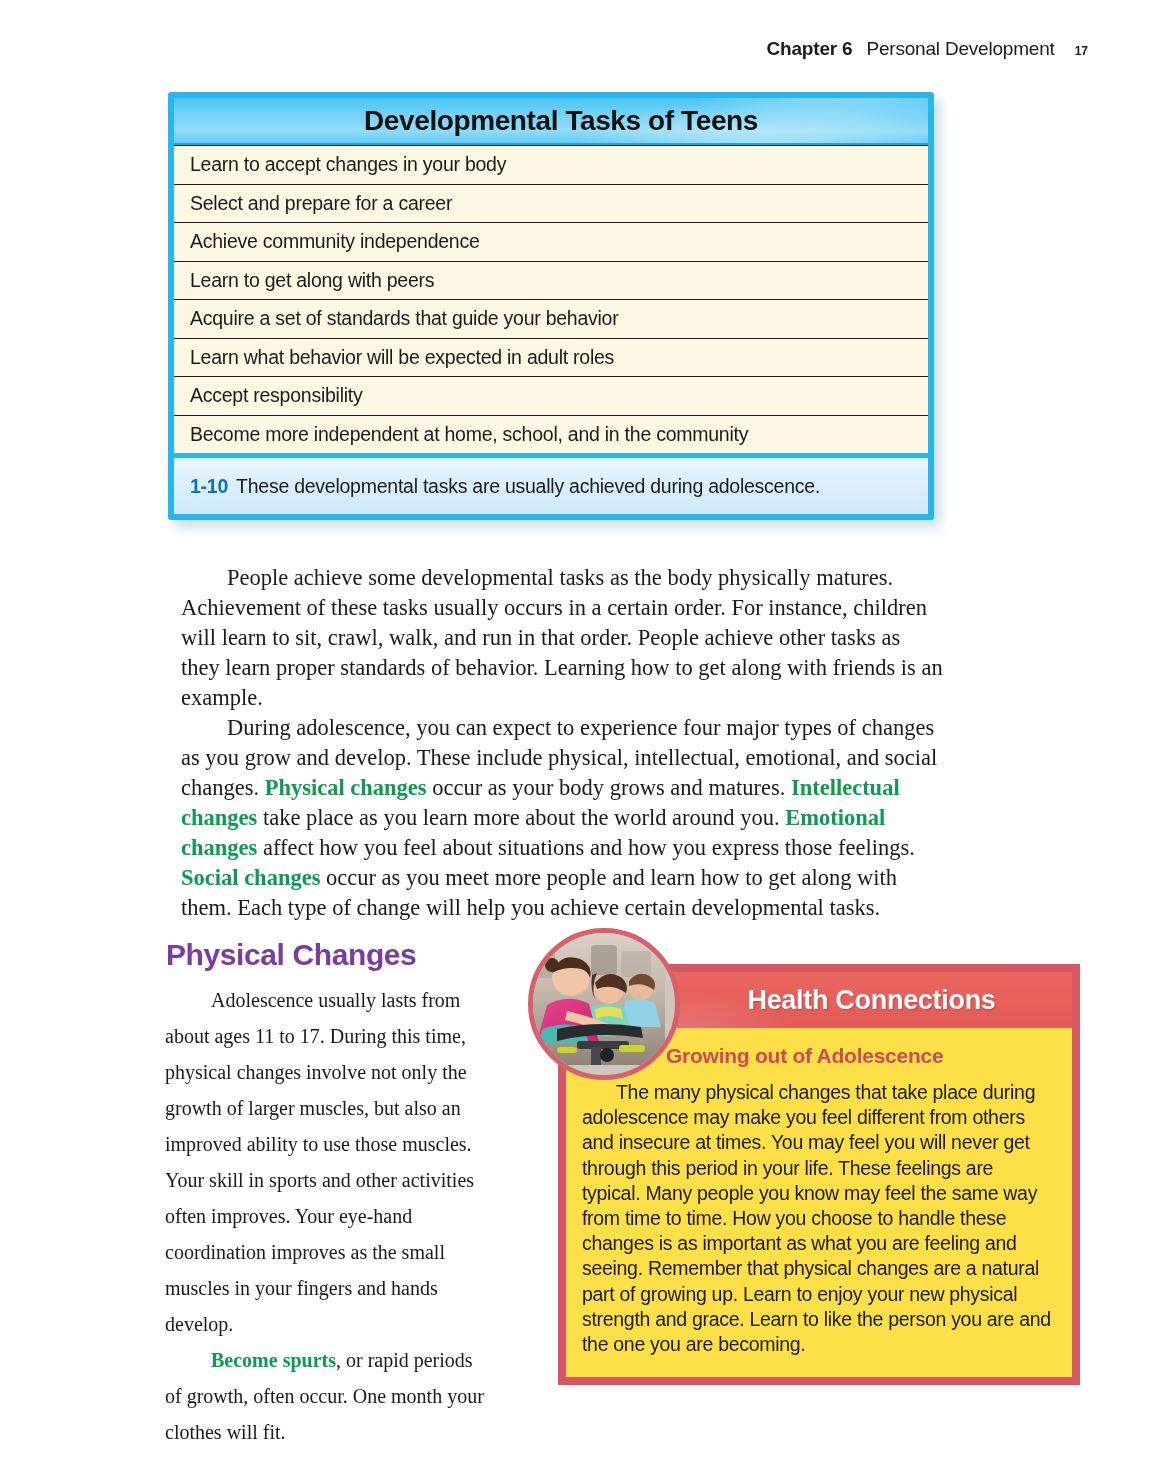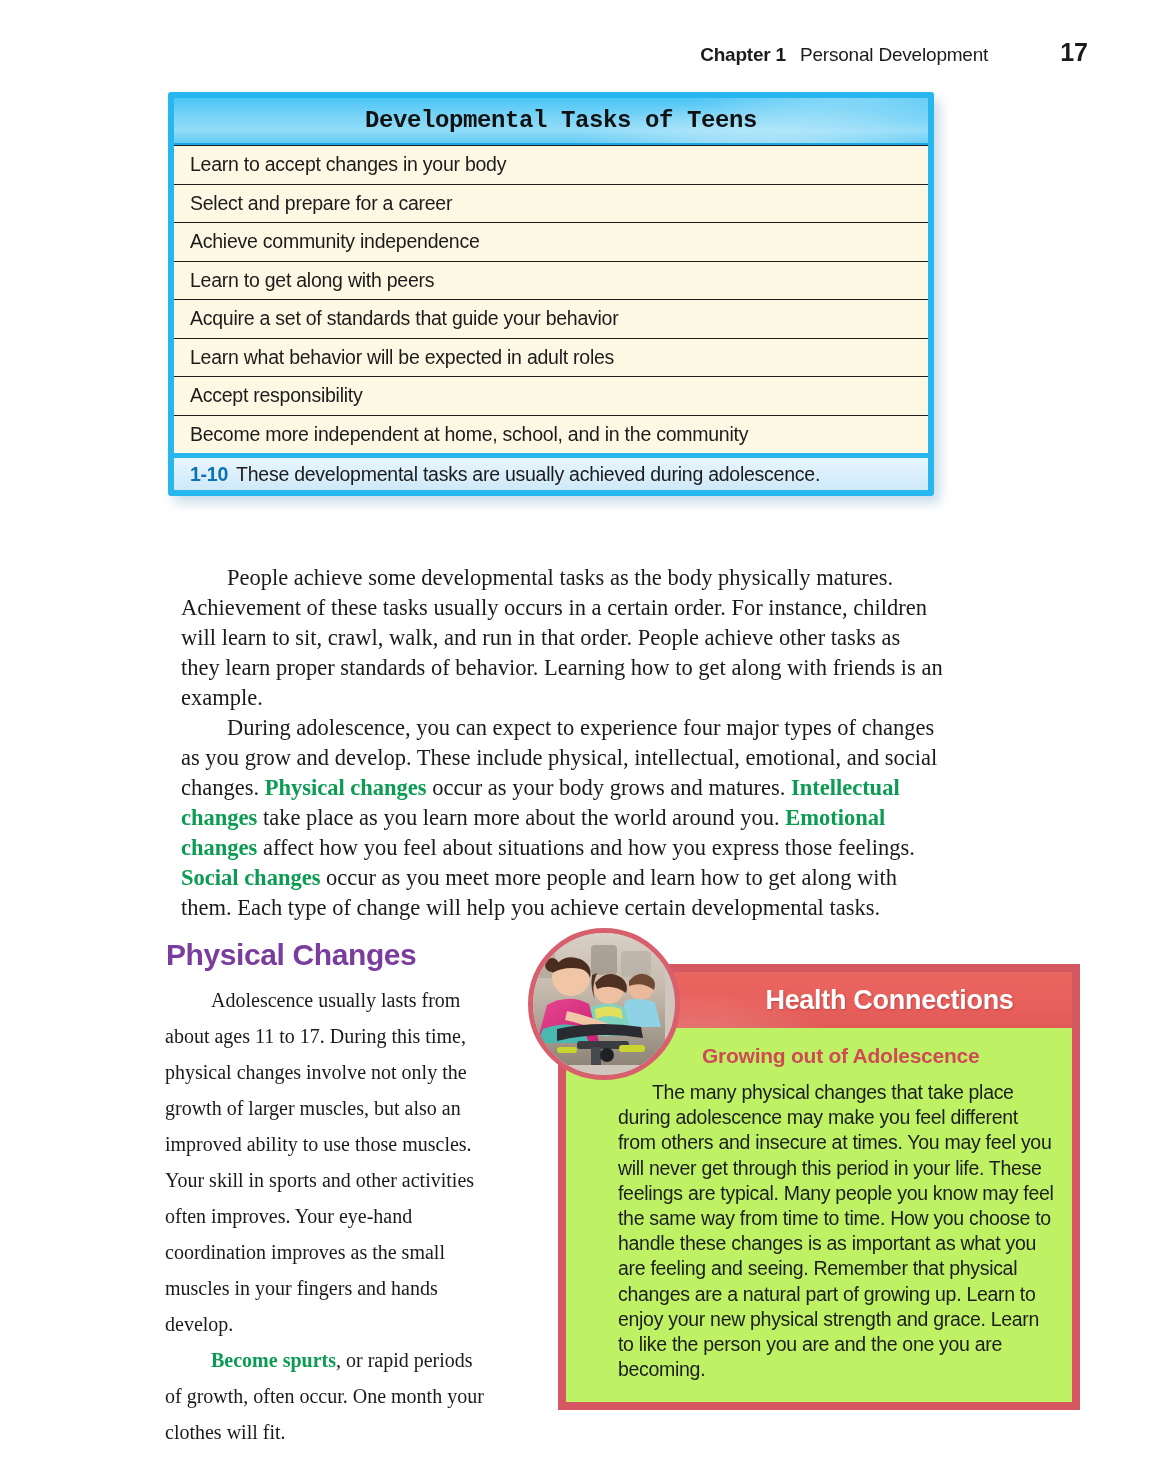--- a/index.html
+++ b/index.html
@@ -31,22 +31,22 @@
     font-weight: bold;
     margin-right: 14px;
     letter-spacing: -0.2px;
   }
   .running-head .chapter-title {
     font-weight: normal;
     letter-spacing: -0.2px;
   }
   .running-head .page-num {
     font-weight: bold;
-    margin-left: 72px;
-    font-size: 25px;
+    margin-left: 20px;
+    font-size: 12px;
   }
 
   
   .figure-table {
     position: absolute;
     left: 168px;
     top: 92px;
     width: 766px;
     box-sizing: border-box;
     border: 6px solid #28b6ef;
@@ -56,23 +56,23 @@
   }
   .table-title {
     height: 45px;
     display: flex;
     align-items: center;
     justify-content: center;
     background:
       radial-gradient(ellipse 320px 90px at 78% 130%, rgba(255,255,255,0.55) 0%, rgba(255,255,255,0) 62%),
       radial-gradient(ellipse 260px 70px at 88% -30%, rgba(255,255,255,0.45) 0%, rgba(255,255,255,0) 60%),
       linear-gradient(180deg, #4cc5f5 0%, #79d4f7 42%, #92dcf8 72%, #63caf4 100%);
-    font-family: Liberation Mono, monospace;
-    font-weight: bold;
-    font-size: 24px;
+    font-family: Liberation Sans, sans-serif;
+    font-weight: bold;
+    font-size: 28px;
     color: #111111;
     letter-spacing: -0.4px;
     border-bottom: 2px solid #1ba7e2;
     padding-left: 20px;
   }
   .table-row {
     height: 38.5px;
     display: flex;
     align-items: center;
     padding-left: 16px;
@@ -80,21 +80,21 @@
     border-top: 1px solid #1d1d1d;
     font-family: "Liberation Sans", sans-serif;
     font-size: 19.5px;
     color: #1b1b1b;
     letter-spacing: -0.25px;
     box-sizing: border-box;
     text-align: center;
   }
   .table-row:first-of-type { border-top: none; }
   .table-caption {
-    height: 37px;
+    height: 61px;
     display: flex;
     align-items: center;
     padding-left: 16px;
     background: linear-gradient(180deg, #e9f6fd 0%, #d9eefb 55%, #cfe9f9 100%);
     border-top: 5px solid #28b6ef;
     font-family: "Liberation Sans", sans-serif;
     font-size: 19.5px;
     color: #1b1b1b;
     letter-spacing: -0.25px;
     box-sizing: border-box;
@@ -144,22 +144,21 @@
   .left-col p { margin: 0; text-indent: 46px; }
 
   
   .feature-box {
     position: absolute;
     left: 558px;
     top: 964px;
     width: 522px;
     box-sizing: border-box;
     border: 8px solid #d45762;
-    background: #bef264;
-    padding-left: 36px;
+    background: #fde047;
   }
   .feature-header {
     height: 56px;
     display: flex;
     align-items: center;
     justify-content: center;
     background:
       radial-gradient(ellipse 230px 80px at 20% 120%, rgba(255,255,255,0.20) 0%, rgba(255,255,255,0) 60%),
       linear-gradient(180deg, #e8675f 0%, #e9605c 55%, #e05a57 100%);
     font-family: "Liberation Sans", sans-serif;
@@ -201,21 +200,21 @@
     overflow: hidden;
     background: #cfc6bd;
     z-index: 5;
   }
   .photo-circle svg { display: block; }
 </style>
 </head>
 <body>
 
 <div class="running-head">
-  <span class="chapter-num">Chapter 1</span>
+  <span class="chapter-num">Chapter 6</span>
   <span class="chapter-title">Personal Development</span>
   <span class="page-num">17</span>
 </div>
 
 <div class="figure-table">
   <div class="table-title">Developmental Tasks of Teens</div>
 
   <div class="table-row">Learn to accept changes in your body</div>
   <div class="table-row">Select and prepare for a career</div>
   <div class="table-row">Achieve community independence</div>

